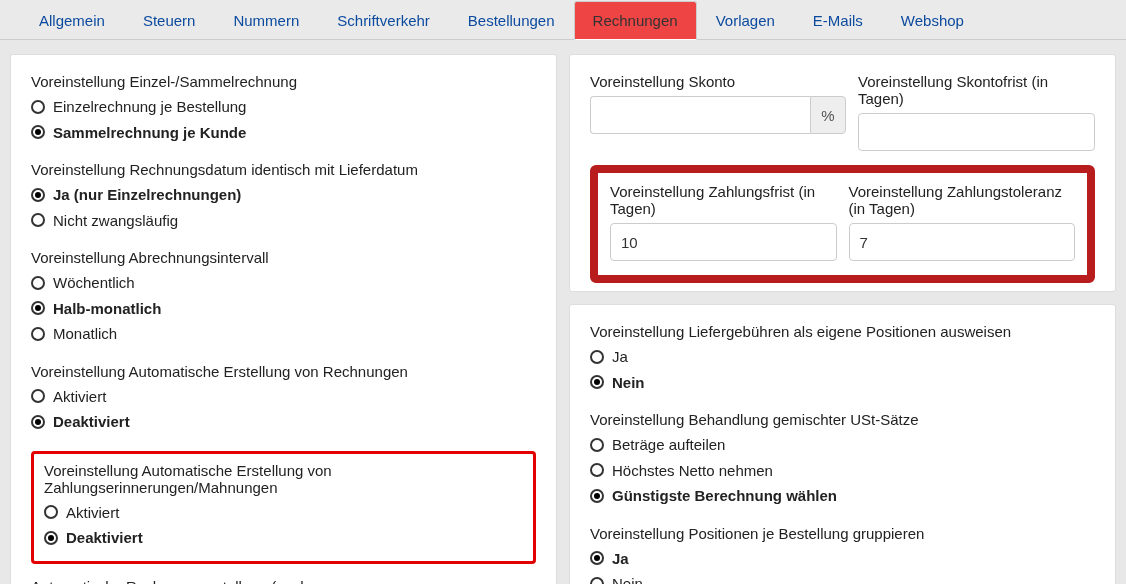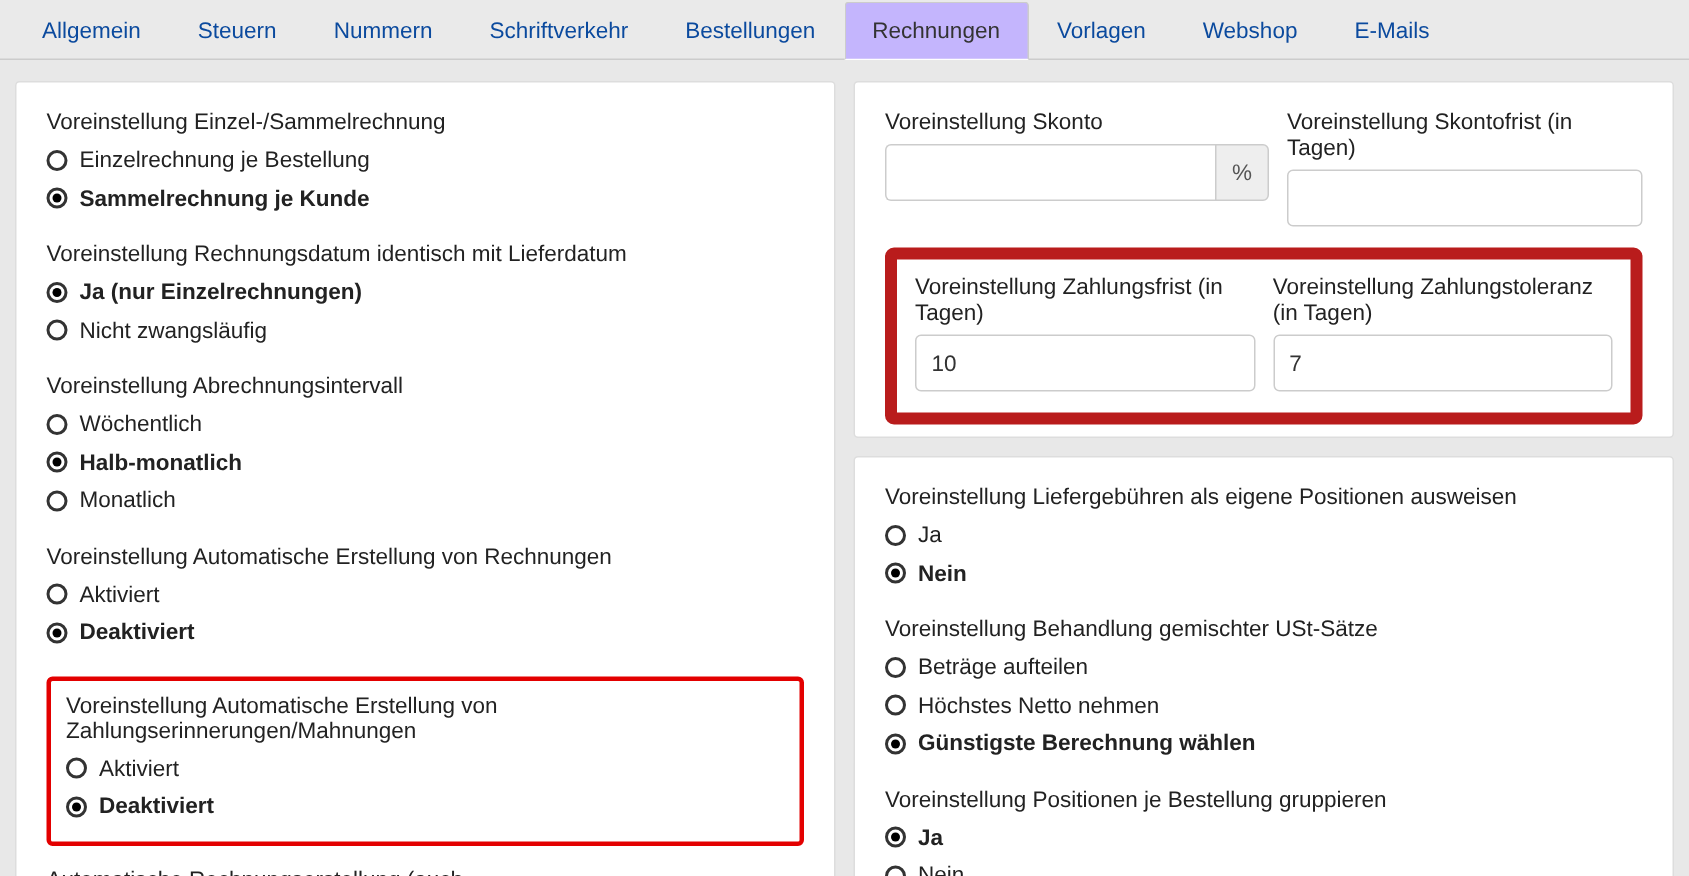--- a/index.html
+++ b/index.html
@@ -8,34 +8,34 @@
     font-family: "Segoe UI", Arial, sans-serif;
     font-size: 15px;
     background: #e8e8e8;
     color: #222;
     width: 1126px;
   }
   .tabs {
     display: flex;
     background: #eaeaea;
     border-bottom: 1px solid #ccc;
-    padding-left: 9px;
+    padding-left: 20px;
   }
   .tab {
     padding: 10px 18px;
     color: #0b4a9e;
     cursor: pointer;
     background: transparent;
     border: 1px solid transparent;
     border-bottom: none;
     position: relative;
     top: 1px;
   }
   .tab.active {
-    background: #c4b5fd;
+    background: #ef4444;
     color: #333;
     border: 1px solid #ccc;
     border-bottom: 1px solid #fff;
     border-radius: 3px 3px 0 0;
   }
   .content {
     display: flex;
     gap: 12px;
     padding: 14px 10px 0 10px;
     align-items: flex-start;
@@ -132,22 +132,22 @@
 <body>
 
 <div class="tabs">
   <div class="tab">Allgemein</div>
   <div class="tab">Steuern</div>
   <div class="tab">Nummern</div>
   <div class="tab">Schriftverkehr</div>
   <div class="tab">Bestellungen</div>
   <div class="tab active">Rechnungen</div>
   <div class="tab">Vorlagen</div>
+  <div class="tab">E-Mails</div>
   <div class="tab">Webshop</div>
-  <div class="tab">E-Mails</div>
 </div>
 
 <div class="content">
 
   <div class="col">
     <div class="panel">
 
       <div class="group">
         <div class="group-title">Voreinstellung Einzel-/Sammelrechnung</div>
         <div class="opt">

